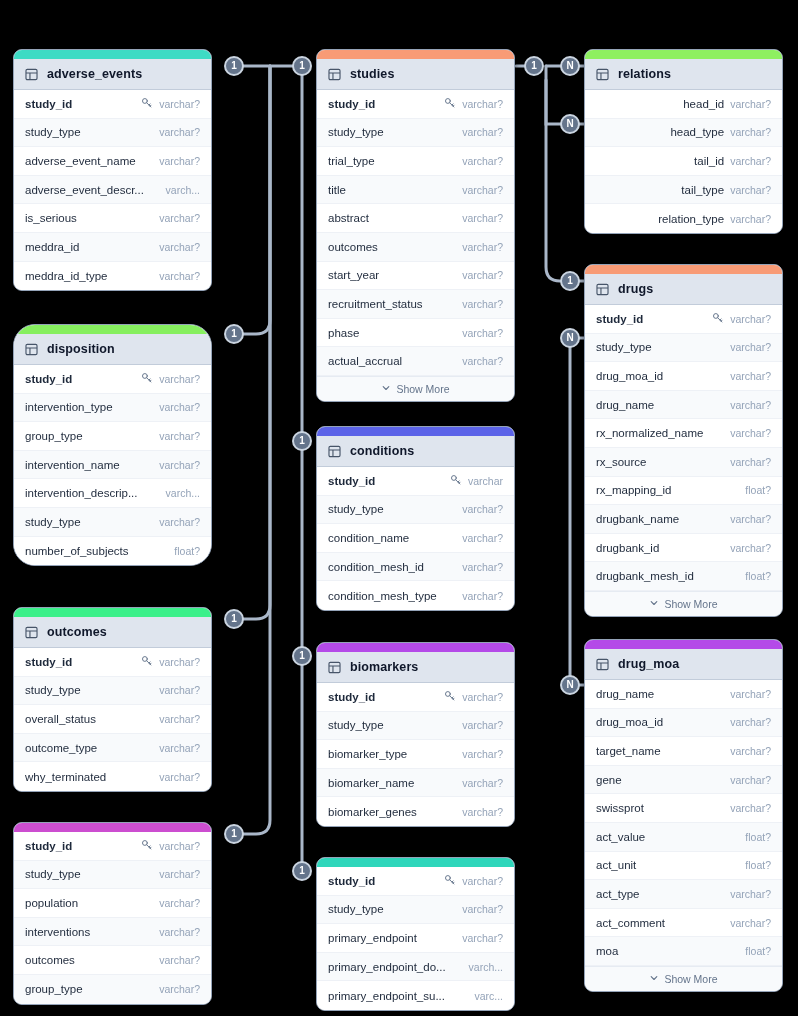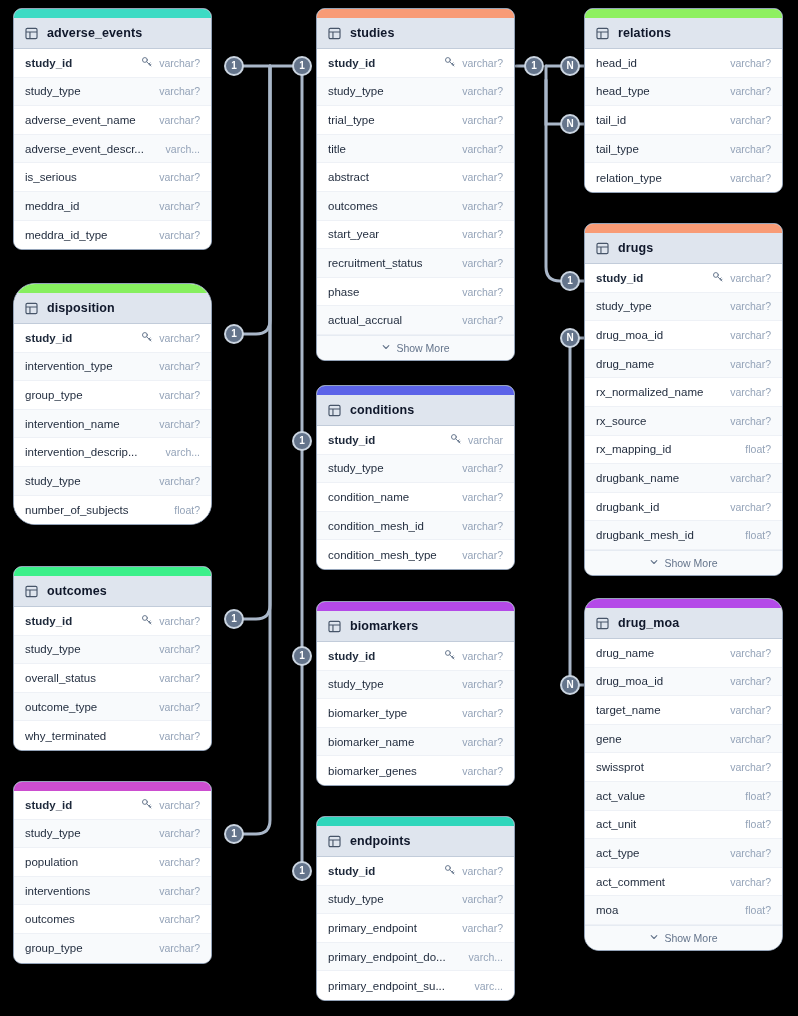--- a/index.html
+++ b/index.html
@@ -21,21 +21,21 @@
     line-height: 1; z-index: 6;
   }
 
   
   .tbl {
     position: absolute; width: 199px;
     background: #ffffff;
     border-radius: 9px;
     border: 1px solid #94a3b8;
     box-shadow: 0 2px 7px rgba(0,0,0,0.55);
-    overflow: hidden; z-index: 4;
+    overflow: hidden; z-index: 4; margin-top: 41px;
   }
   .accent { height: 9px; width: 100%; }
   .thead {
     display: flex; align-items: center; gap: 9px;
     height: 31px; padding: 0 11px;
     background: #dfe5ee; border-bottom: 1px solid #c2ccda;
   }
   .tbl-icon { width: 13px; height: 13px; flex: 0 0 13px; color: #475569; display:block; }
   .tname { font-size: 12.5px; font-weight: 700; color: #0f172a; letter-spacing: .1px; }
 
@@ -400,29 +400,20 @@
           <span class="fname">biomarker_name</span>
           <span class="ftype">varchar?</span>
         </div>
         <div class="row">
           <span class="fname">biomarker_genes</span>
           <span class="ftype">varchar?</span>
         </div>
       </div>
       <div class="tbl" style="left: 316px; top: 816px;">
         <div class="accent" style="background: rgb(47, 214, 187);"></div>
-        <div class="thead">
-          <span>
-            <svg class="tbl-icon" viewBox="0 0 16 16" fill="none" stroke="currentColor" stroke-width="1.4">
-              <rect x="1.2" y="1.7" width="13.6" height="12.6" rx="1.6"></rect>
-              <path d="M1.2 6.1h13.6M6.1 6.1v8.2"></path>
-            </svg>
-          </span>
-          <span class="tname">endpoints</span>
-        </div>
         <div class="row pk">
           <span class="fname">study_id</span>
           <span><svg class="keyico" viewBox="0 0 16 16" fill="none" stroke="currentColor" stroke-width="1.3" stroke-linecap="round">
               <circle cx="5.2" cy="5.3" r="3.2"></circle>
               <path d="M7.5 7.6 13.2 13.3M10.6 10.7l1.5-1.5M12.1 12.2l1.3-1.3"></path>
             </svg></span>
           <span class="ftype">varchar?</span>
         </div>
         <div class="row alt">
           <span class="fname">study_type</span>
@@ -434,21 +425,21 @@
         </div>
         <div class="row alt">
           <span class="fname">primary_endpoint_do...</span>
           <span class="ftype">varch...</span>
         </div>
         <div class="row">
           <span class="fname">primary_endpoint_su...</span>
           <span class="ftype">varc...</span>
         </div>
       </div>
-      <div class="tbl" style="left: 584px; top: 8px;">
+      <div class="tbl" style="left: 584px; top: 8px; text-align: right;">
         <div class="accent" style="background: rgb(142, 240, 96);"></div>
         <div class="thead">
           <span>
             <svg class="tbl-icon" viewBox="0 0 16 16" fill="none" stroke="currentColor" stroke-width="1.4">
               <rect x="1.2" y="1.7" width="13.6" height="12.6" rx="1.6"></rect>
               <path d="M1.2 6.1h13.6M6.1 6.1v8.2"></path>
             </svg>
           </span>
           <span class="tname">relations</span>
         </div>
@@ -528,21 +519,21 @@
           <span class="fname">drugbank_mesh_id</span>
           <span class="ftype">float?</span>
         </div>
         <div class="showmore">
           <span><svg class="chev" viewBox="0 0 16 16" fill="none" stroke="currentColor" stroke-width="1.8" stroke-linecap="round" stroke-linejoin="round">
               <path d="M3.5 5.8 8 10.4l4.5-4.6"></path>
             </svg></span>
           <span>Show More</span>
         </div>
       </div>
-      <div class="tbl" style="left: 584px; top: 598px; border-radius: 15px;">
+      <div class="tbl" style="left: 584px; top: 598px;">
         <div class="accent" style="background: rgb(180, 74, 232);"></div>
         <div class="thead">
           <span>
             <svg class="tbl-icon" viewBox="0 0 16 16" fill="none" stroke="currentColor" stroke-width="1.4">
               <rect x="1.2" y="1.7" width="13.6" height="12.6" rx="1.6"></rect>
               <path d="M1.2 6.1h13.6M6.1 6.1v8.2"></path>
             </svg>
           </span>
           <span class="tname">drug_moa</span>
         </div>

